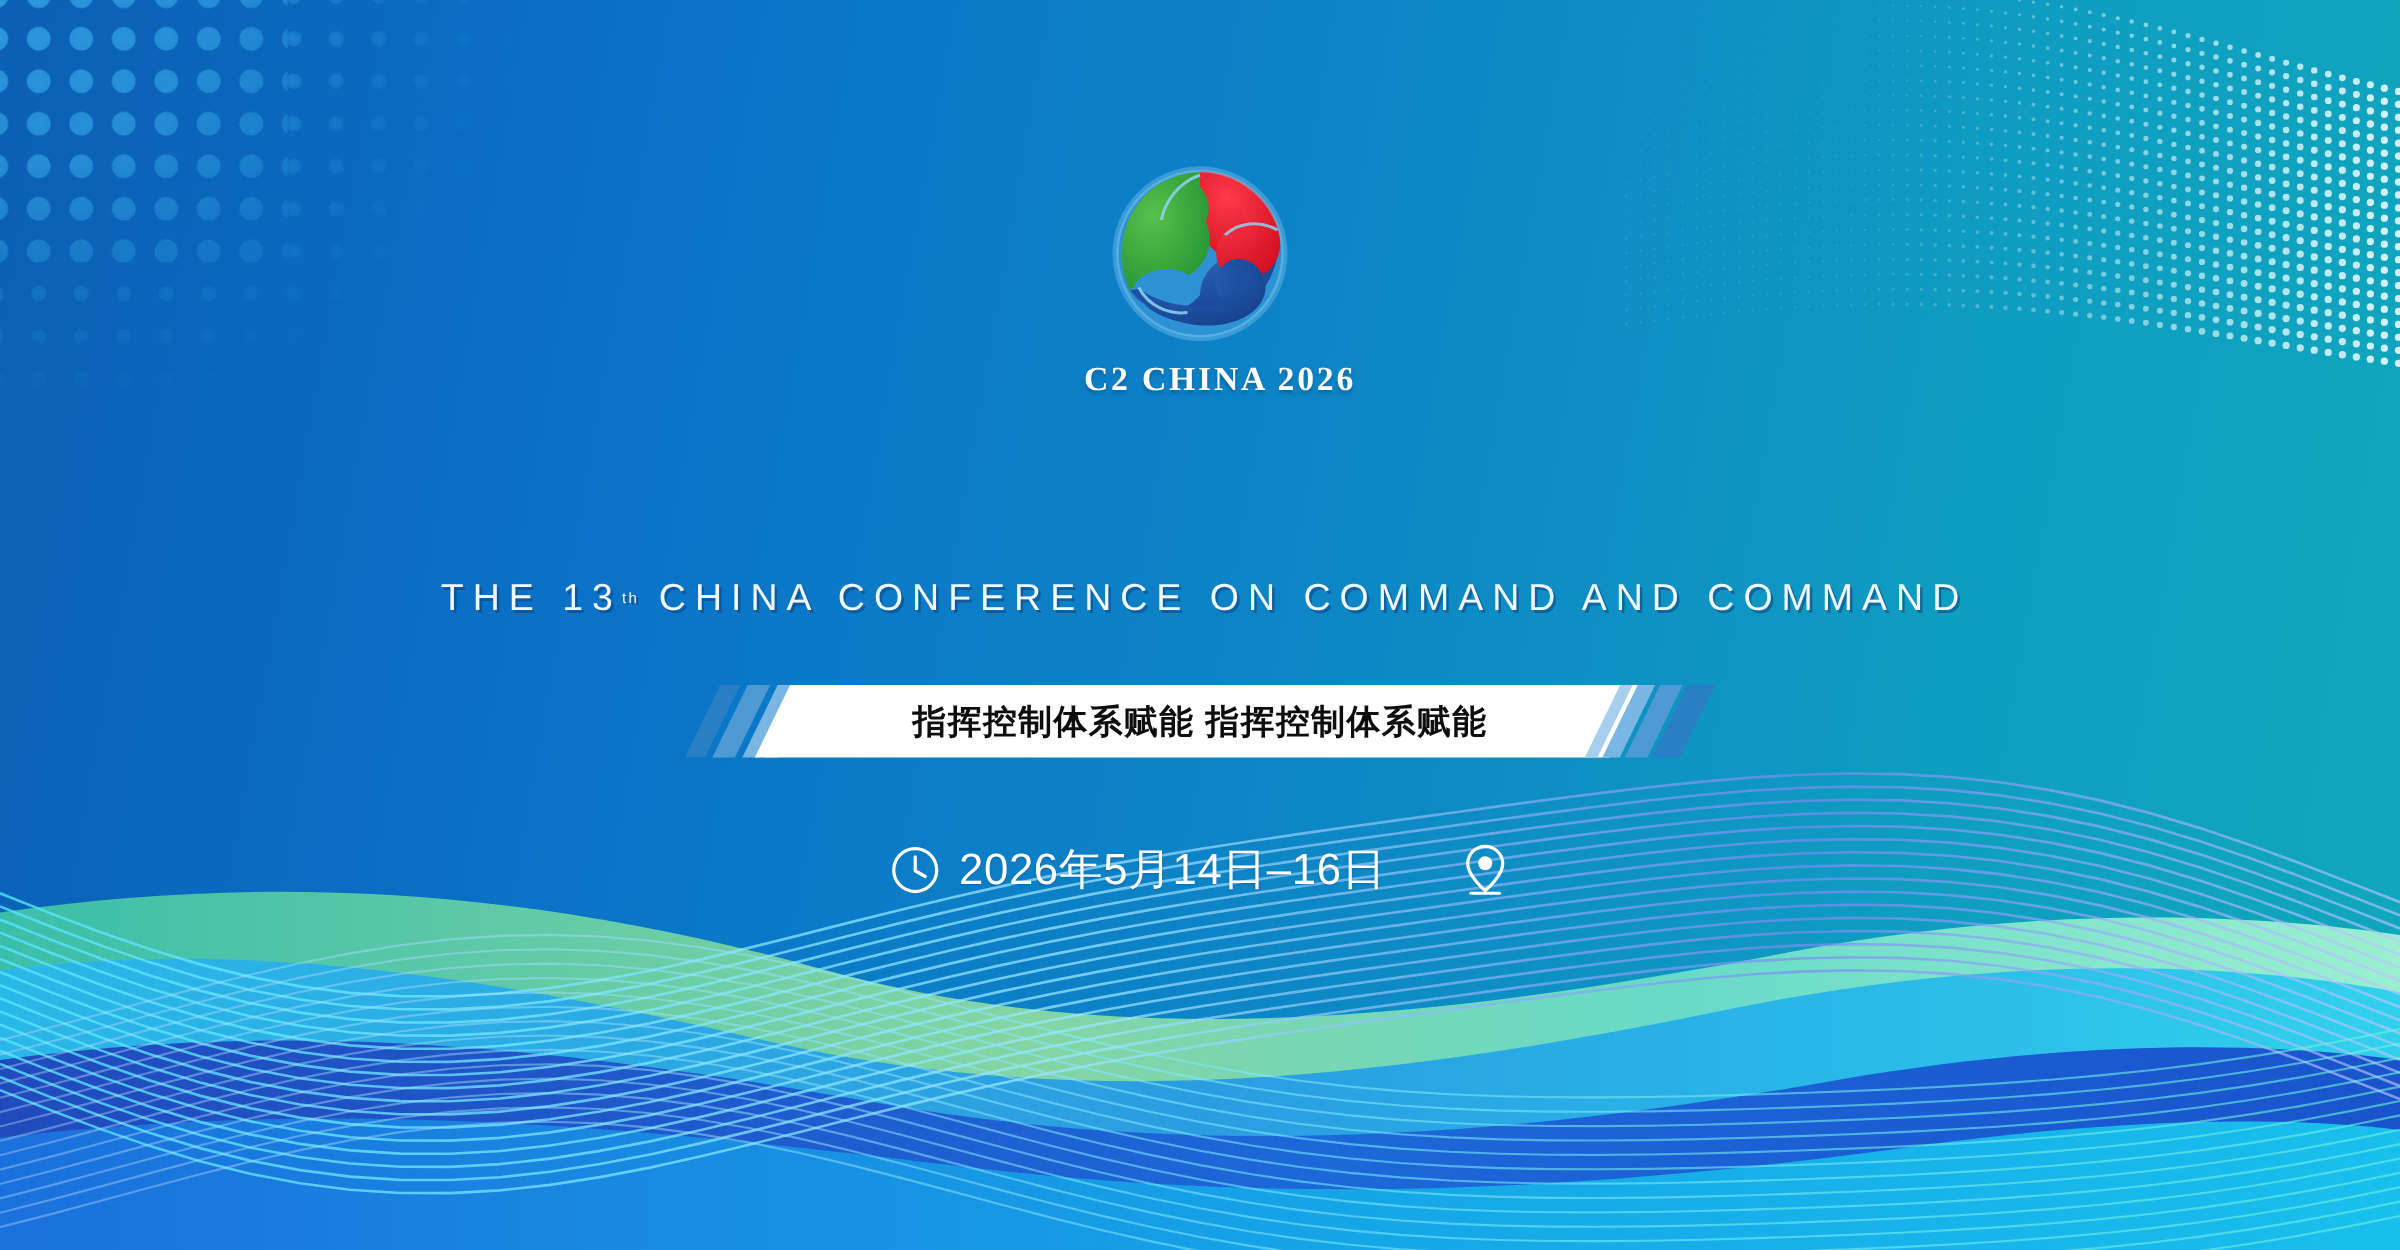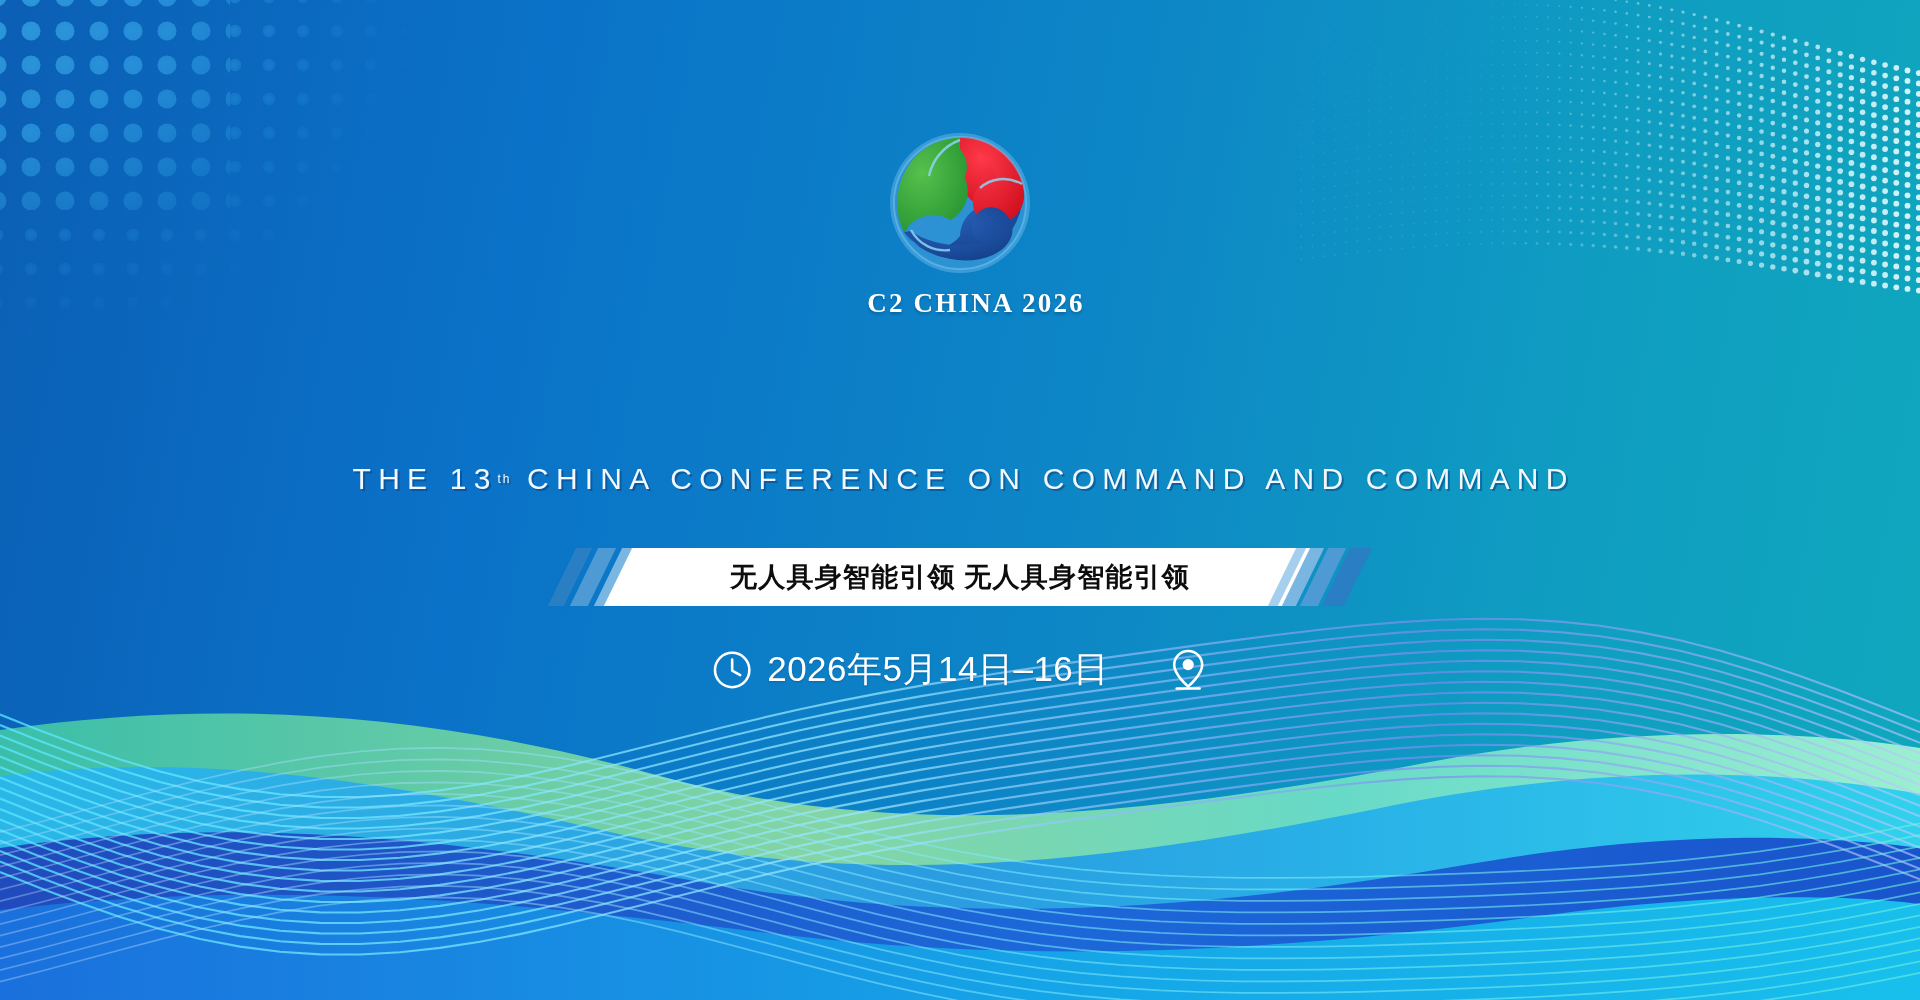--- a/index.html
+++ b/index.html
@@ -68,21 +68,21 @@
     transform:skewX(-26deg);
   }
   #theme-text{
     position:absolute;left:0;right:0;top:0;height:58px;
     display:flex;align-items:center;justify-content:center;
     color:#0d0d0d;font-weight:bold;font-size:27px;letter-spacing:1.2px;white-space:nowrap;
   }
 
   
   #meta{
-    position:absolute;left:50%;top:646px;transform:translateX(-50%);
+    position:absolute;left:50%;top:672px;transform:translateX(-50%);
     display:flex;align-items:center;gap:58px;white-space:nowrap;
   }
   .meta-item{display:flex;align-items:center;gap:14px;}
   .meta-item .txt{
     color:#ffffff;font-size:35px;letter-spacing:.5px;font-weight:400;
     text-shadow:0 1px 2px rgba(5,45,95,.3);
   }
   .meta-ico{display:block;}
 </style>
 </head>
@@ -1535,21 +1535,21 @@
         <div class="sl" style="left:48px;width:14px;background:#7ab6e2;"></div>
         <div class="sl" style="left:66px;width:10px;background:#a6cfee;"></div>
       </div>
       <div id="theme-plate"></div>
       <div class="stripes-r">
         <div class="sl" style="right:2px;width:22px;background:#2a7fc4;"></div>
         <div class="sl" style="right:28px;width:18px;background:#4d9ad4;"></div>
         <div class="sl" style="right:50px;width:14px;background:#7ab6e2;"></div>
         <div class="sl" style="right:68px;width:10px;background:#a6cfee;"></div>
       </div>
-      <div id="theme-text">无人具身智能引领  无人具身智能引领</div>
+      <div id="theme-text">指挥控制体系赋能  指挥控制体系赋能</div>
     </div>
 
     <div id="meta">
 
       <div class="meta-item">
         <svg class="meta-ico" width="42" height="42" viewBox="0 0 42 42" xmlns="http://www.w3.org/2000/svg">
           <circle cx="21" cy="21" r="17.2" fill="none" stroke="#ffffff" stroke-width="2.6"></circle>
           <path d="M21 10.5 L21 21.6 L29 26.2" fill="none" stroke="#ffffff" stroke-width="2.6" stroke-linecap="round" stroke-linejoin="round"></path>
         </svg>
         <span class="txt">2026年5月14日–16日</span>

